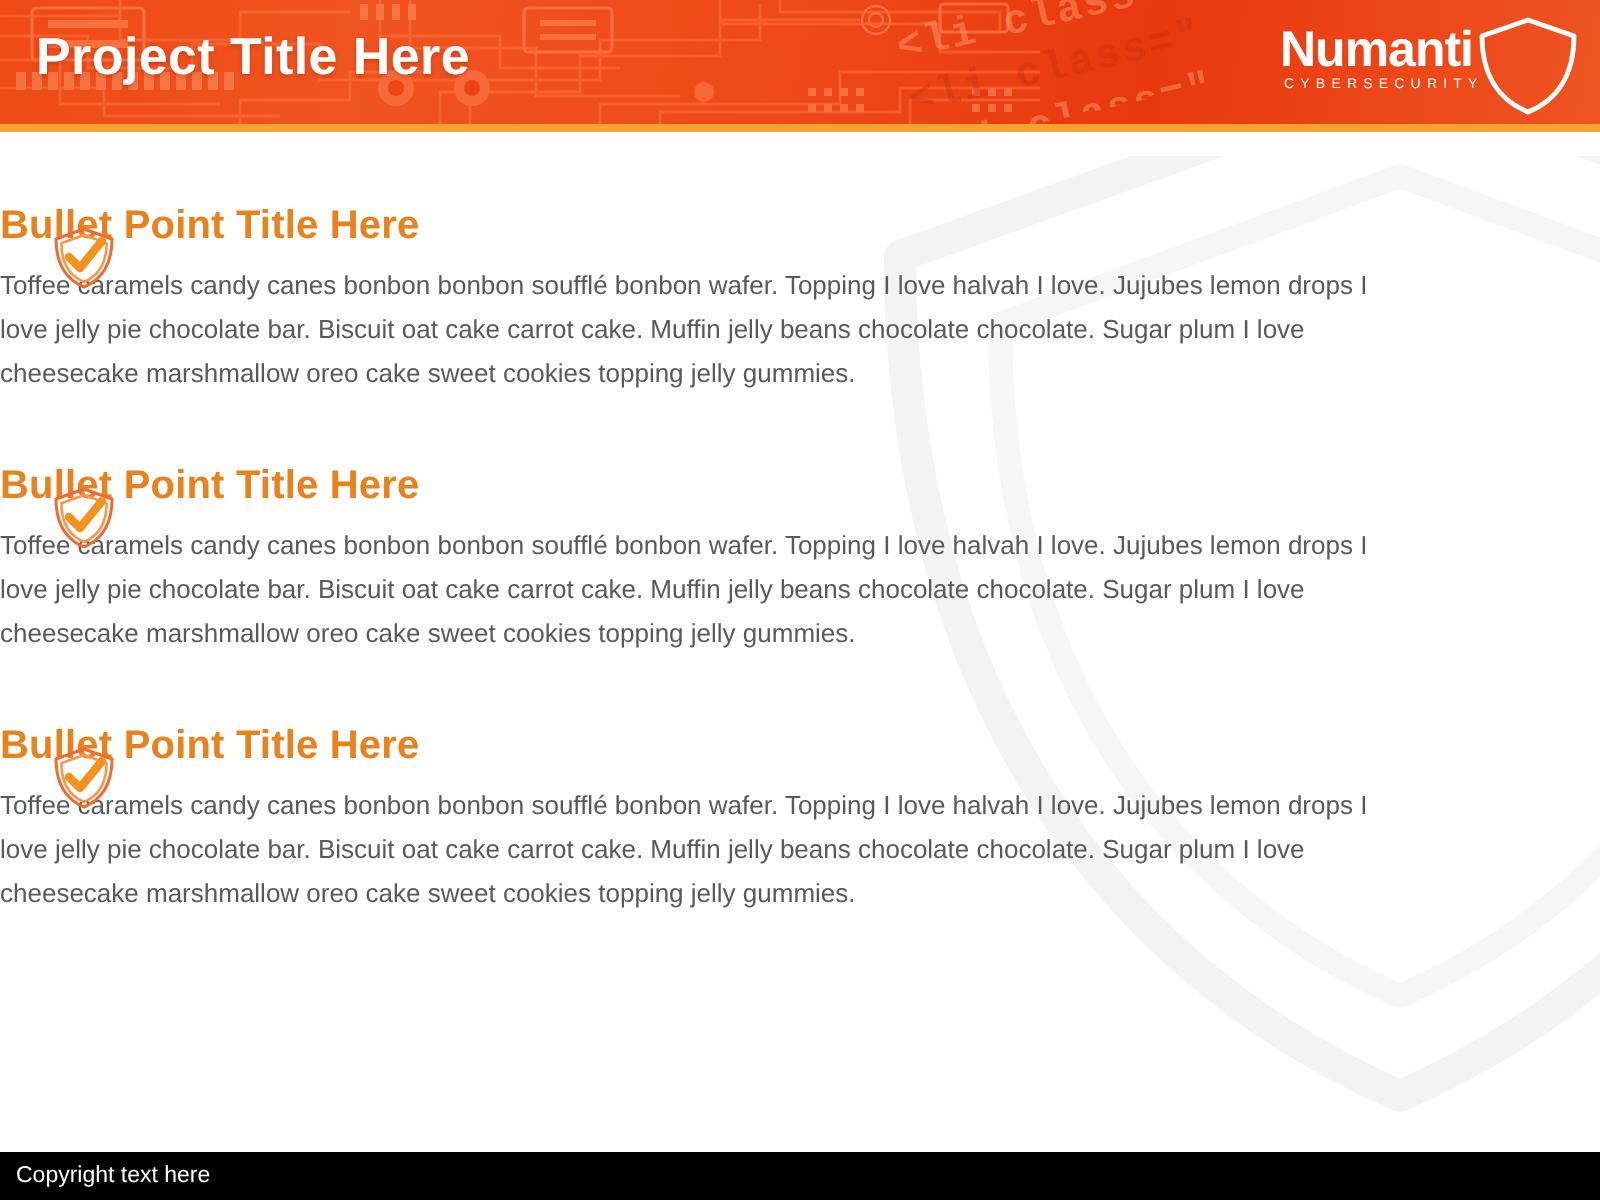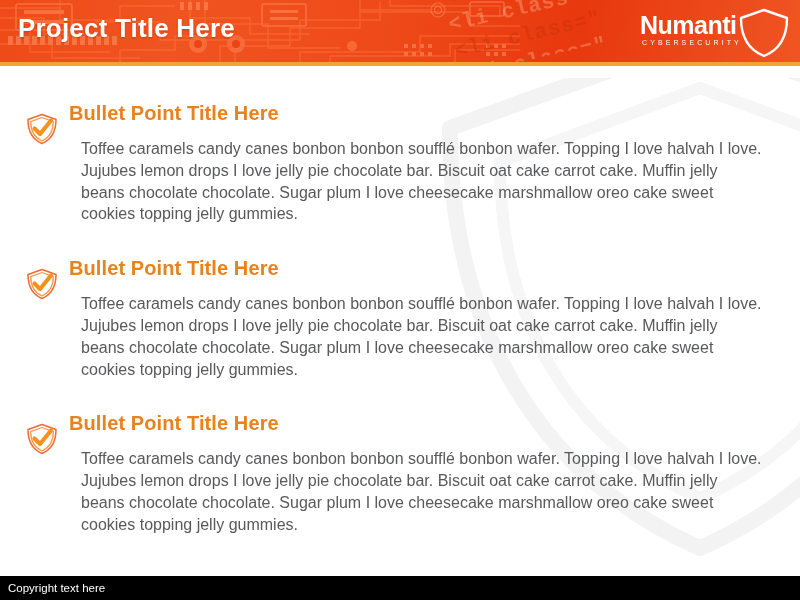--- a/index.html
+++ b/index.html
@@ -146,45 +146,44 @@
   
   #content {
     position: absolute;
     left: 0;
     top: 100px;
     width: 800px;
     z-index: 2;
   }
   .bullet-block {
     position: relative;
-    padding-left: 69px;
     padding-right: 24px;
     margin-bottom: 30px;
     min-height: 100px;
   }
   .bullet-icon {
     position: absolute;
     left: 25px;
     top: 12px;
     width: 34px;
     height: 34px;
   }
   .bullet-title {
     font-size: 20px;
     font-weight: bold;
     color: #e8821e;
     line-height: 26px;
     margin: 0 0 6px 0;
     letter-spacing: .1px;
   }
   .bullet-body {
-    font-size: 16px;
+    font-size: 13px;
     color: #58595b;
     line-height: 21.8px;
-    margin: 12px;
+    margin: 0;
     max-width: 710px;
   }
 
   
   #footer-bar {
     position: absolute;
     left: 0;
     top: 576px;
     width: 800px;
     height: 32px;

